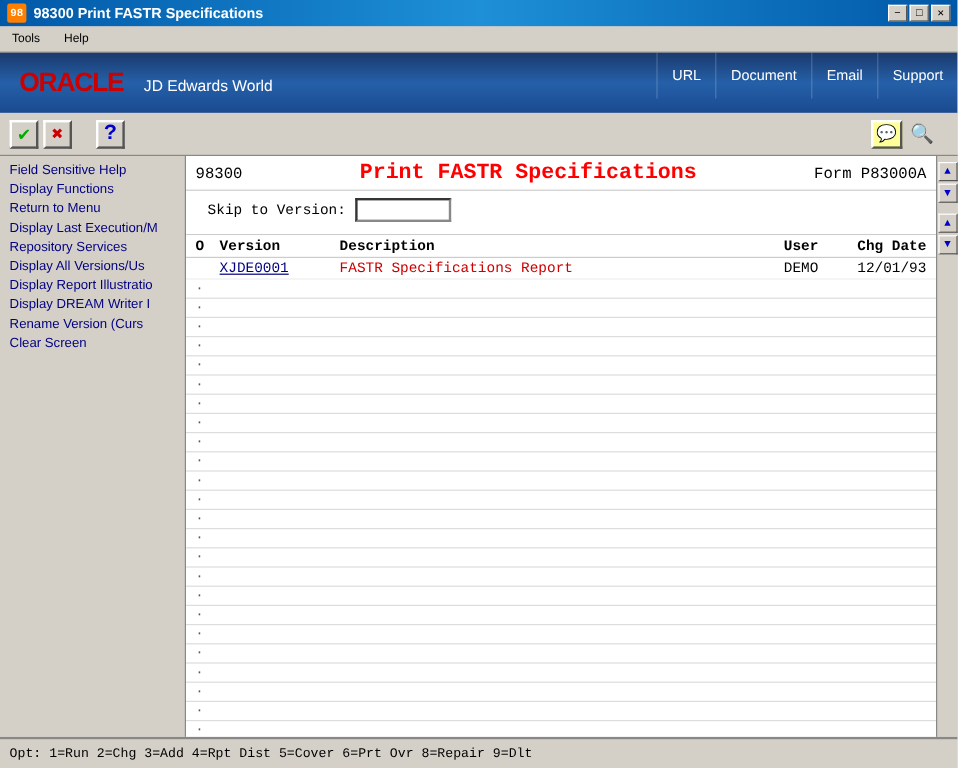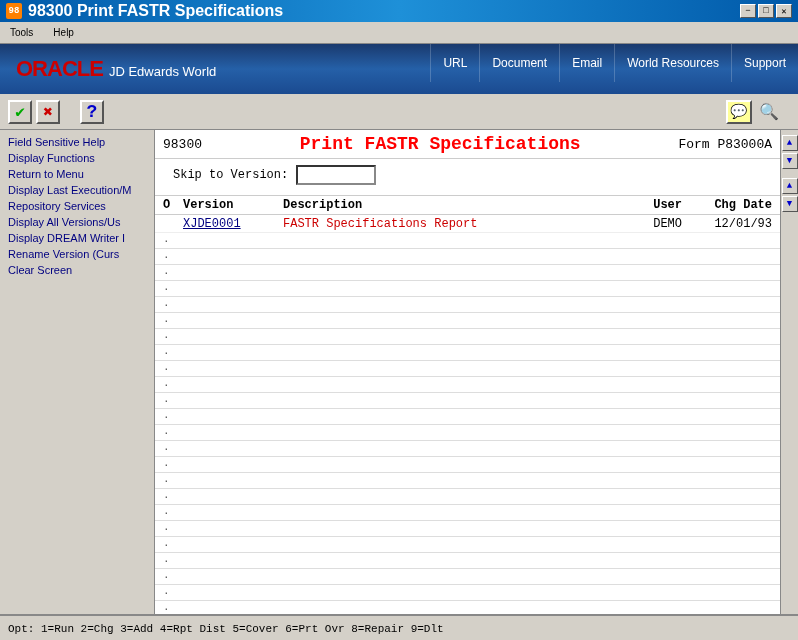--- a/index.html
+++ b/index.html
@@ -15,21 +15,21 @@
       gap: 6px;
     }
     .title-bar-icon {
       width: 16px; height: 16px;
       background: #ff8000;
       border-radius: 2px;
       display: flex; align-items: center; justify-content: center;
       font-size: 9px; color: white; font-weight: bold;
     }
     .title-bar-text {
-      color: white; font-size: 16px; font-weight: bold; flex: 1;
+      color: white; font-size: 12px; font-weight: bold; flex: 1;
       font-family: Arial, sans-serif;
     }
     .title-bar-buttons { display: flex; gap: 2px; }
     .title-btn {
       width: 16px; height: 14px;
       background: #d4d0c8;
       border: 1px solid #888;
       display: flex; align-items: center; justify-content: center;
       font-size: 9px; cursor: pointer;
       border-top: 1px solid #fff;
@@ -58,21 +58,21 @@
     
     .oracle-header {
       background: linear-gradient(to bottom, #1a3a6e, #2560a8, #1a4a90);
       height: 50px;
       display: flex;
       align-items: center;
       padding: 0 16px;
       position: relative;
     }
     .oracle-logo {
-      display: flex; align-items: baseline; gap: 0;
+      display: flex; align-items: baseline; gap: 11px;
     }
     .oracle-text {
       color: #cc0000; font-size: 22px; font-weight: bold; font-family: Arial, sans-serif; letter-spacing: -1px;
     }
     .jde-text {
       color: white; font-size: 13px; font-family: Arial, sans-serif; margin-left: 6px;
     }
     .header-nav {
       position: absolute; right: 0; top: 0; bottom: 12px;
       display: flex; align-items: center; gap: 0;
@@ -280,21 +280,20 @@
 
 <div class="oracle-header">
   <div class="oracle-logo">
     <span class="oracle-text">ORACLE</span>
     <span class="jde-text">JD Edwards World</span>
   </div>
   <div class="header-nav">
     <div class="nav-item">URL</div>
     <div class="nav-item">Document</div>
     <div class="nav-item">Email</div>
-    <div class="nav-item">World Resources</div>
     <div class="nav-item">Support</div>
   </div>
 </div>
 
 <div class="toolbar" style="position:relative;">
   <div class="toolbar-btn">
     <span class="green-check">✔</span>
   </div>
   <div class="toolbar-btn">
     <span class="red-x">✖</span>
@@ -316,20 +315,21 @@
 
 <div class="main-area">
 
   <div class="sidebar">
     <div class="sidebar-item">Field Sensitive Help</div>
     <div class="sidebar-item">Display Functions</div>
     <div class="sidebar-item">Return to Menu</div>
     <div class="sidebar-item">Display Last Execution/M</div>
     <div class="sidebar-item">Repository Services</div>
     <div class="sidebar-item">Display All Versions/Us</div>
+    <div class="sidebar-item">Display Report Illustratio</div>
     <div class="sidebar-item">Display DREAM Writer I</div>
     <div class="sidebar-item">Rename Version (Curs</div>
     <div class="sidebar-item">Clear Screen</div>
   </div>
 
   <div class="content">
 
     <div class="form-header">
       <span class="form-number">98300</span>
       <span class="form-title">Print FASTR Specifications</span>

